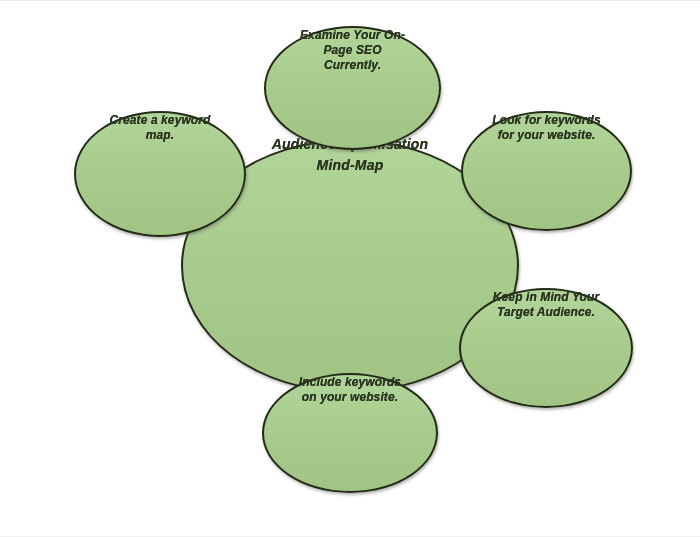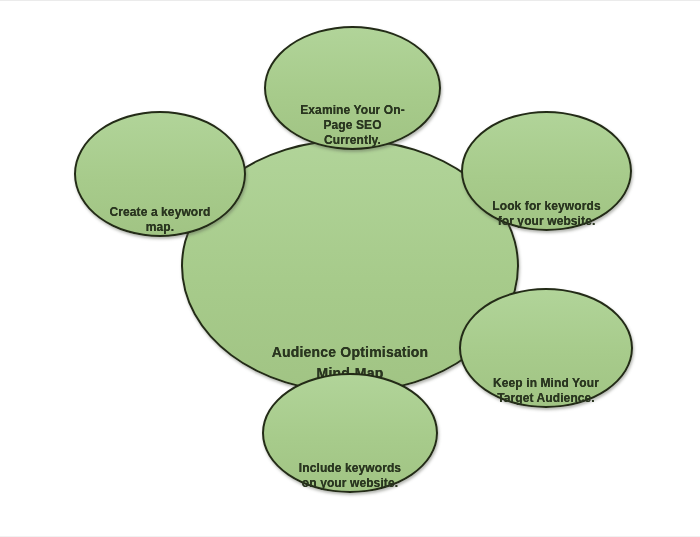--- a/index.html
+++ b/index.html
@@ -21,22 +21,23 @@
     box-sizing: border-box;
   }
   .ellipse {
     position: absolute;
     box-sizing: border-box;
     border: 2.5px solid var(--node-border, #222b16);
     border-radius: 50%;
     background: linear-gradient(180deg, var(--node-fill-light, #b0d498) 0%, var(--node-fill, #a7cb8b) 55%, var(--node-fill-dark, #a0c483) 100%);
     box-shadow: 1px 2px 3px rgba(90, 95, 85, 0.45);
     display: flex;
-    align-items: flex-end;
+    align-items: flex-start;
     justify-content: center;
+    font-style: italic;
   }
   .node-text {
     white-space: pre-line;
     text-align: center;
     font-weight: bold;
     color: var(--text, #2a3620);
     text-shadow: 0 0 0.5px currentColor;
     font-size: 12px;
     line-height: 15px;
     letter-spacing: 0.1px;

